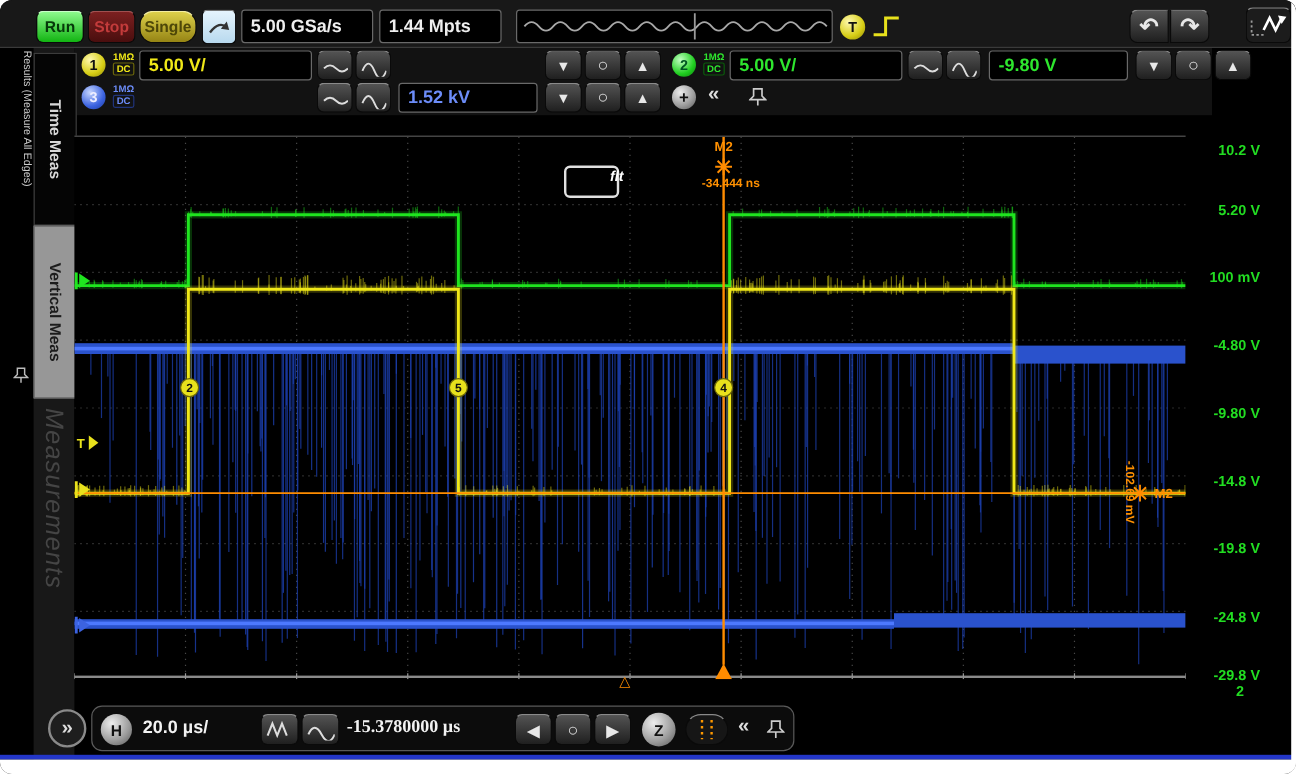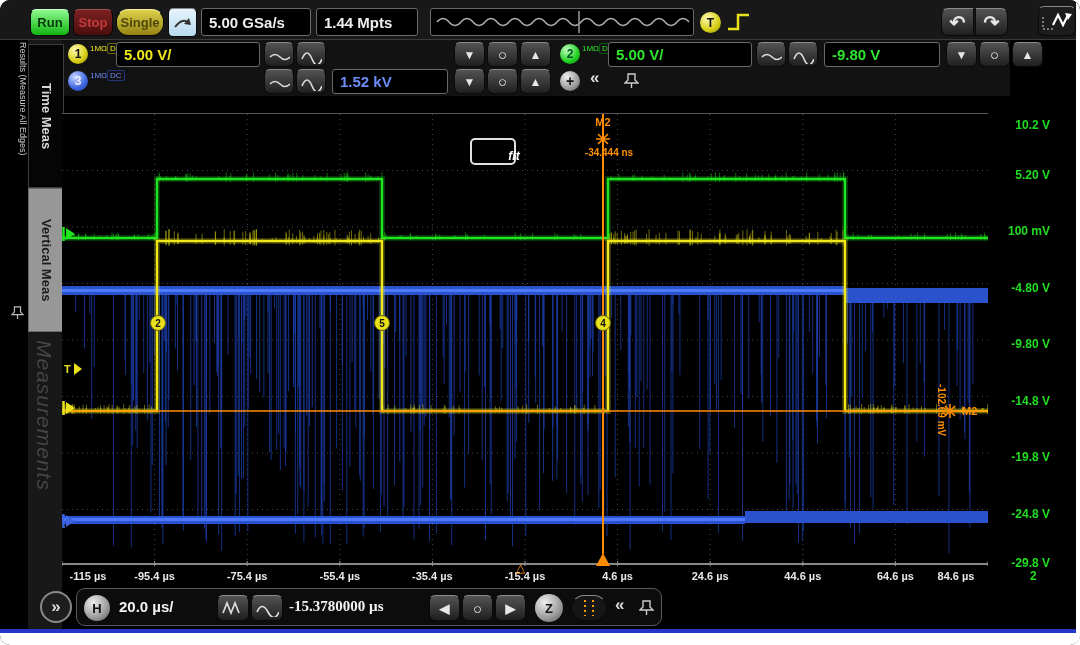--- a/index.html
+++ b/index.html
@@ -6,21 +6,21 @@
   #app{position:relative;width:1080px;height:645px;background:#000;overflow:hidden;border-radius:10px;}
   .abs{position:absolute;box-sizing:border-box;}
   .box{background:#000;border:1px solid #696969;border-radius:3px;display:flex;align-items:center;padding:0 7px;font-weight:bold;box-sizing:border-box;white-space:nowrap;}
   .btn{background:linear-gradient(#535353,#1f1f1f);border:1px solid #0a0a0a;border-top-color:#8a8a8a;border-radius:6px;color:#e8e8e8;display:flex;align-items:center;justify-content:center;font-weight:bold;box-sizing:border-box;cursor:default;}
   .circ{border-radius:50%;display:flex;align-items:center;justify-content:center;font-weight:bold;box-sizing:border-box;}
   .ylw{color:#f0e818}.grn{color:#2ee62e}.blu{color:#6c8cf8}
   .c-ylw{background:radial-gradient(circle at 35% 30%,#fff9b0,#d6cd14 60%,#8a840a);color:#111;}
   .c-grn{background:radial-gradient(circle at 35% 30%,#c2ffc2,#20cf20 60%,#0b790b);color:#052;}
   .c-blu{background:radial-gradient(circle at 35% 30%,#c6d6ff,#3c63e0 60%,#1b3a9c);color:#eef;}
   .c-gry{background:radial-gradient(circle at 35% 30%,#eee,#9a9a9a 60%,#555);color:#111;}
-  .chlabel{display:flex;flex-direction:row;align-items:center;font-size:8px;font-weight:normal;line-height:9px;}
+  .chlabel{display:flex;flex-direction:column;align-items:center;font-size:8px;font-weight:bold;line-height:9px;}
   .vtext{writing-mode:vertical-rl;}
   #top-bar{left:0;top:0;width:1080px;height:40px;background:#181818;border-bottom:1px solid #3a3a3a;}
   #channel-bar{left:62px;top:40px;width:948px;height:56px;background:#121212;}
   .ylabel{position:absolute;right:0;font-size:12px;font-weight:bold;color:#22dd22;white-space:nowrap;}
   .xlabel{position:absolute;font-size:11px;font-weight:bold;color:#e8e8e8;white-space:nowrap;transform:translateX(-50%);}
   #plot{left:62px;top:113px;width:926px;height:452px;background:#000;border-top:1px solid #555;border-bottom:2px solid #8a8a8a;}
   #results-strip{left:10px;top:42px;width:18px;height:560px;background:#000;color:#ccc;font-size:9px;}
   #tabcol{left:28px;top:40px;width:34px;height:594px;background:#181818;}
   .tab{position:absolute;left:0;width:34px;display:flex;align-items:center;justify-content:center;font-weight:bold;font-size:13px;}
   #watermark{color:#454545;font-style:italic;font-size:21px;letter-spacing:1px;}
@@ -994,50 +994,37 @@
         <text x="541" y="212.5" fill="#111" font-size="10" font-weight="bold" font-family="Liberation Sans, sans-serif" text-anchor="middle">4</text>
         <line x1="1.5" y1="113" x2="1.5" y2="127" stroke="#1fe51f" stroke-width="2.5"></line>
         <polygon points="4,114 4,126 13,120" fill="#1fe51f"></polygon>
         <text x="2" y="259" fill="#e8e11c" font-size="11" font-weight="bold" font-family="Liberation Sans, sans-serif" text-anchor="start">T</text>
         <polygon points="12,249 12,261 20,255" fill="#e8e11c"></polygon>
         <line x1="1.5" y1="287" x2="1.5" y2="301" stroke="#e8e11c" stroke-width="2.5"></line>
         <polygon points="4,288 4,300 13,294" fill="#e8e11c"></polygon>
         <line x1="1.5" y1="400" x2="1.5" y2="414" stroke="#3c63e0" stroke-width="2.5"></line>
         <polygon points="4,401 4,413 13,407" fill="#3c63e0"></polygon>
       </svg>
-    <div class="abs" style="left:408px;top:24px;width:29px;height:27px;border:2px solid #e0e0e0;border-radius:5px;background:#000;color:#fff;font-style:italic;font-weight:bold;font-size:12px;display:flex;align-items:flex-end;justify-content:center;padding-left:42px;">
+    <div class="abs" style="left:408px;top:24px;width:29px;height:27px;border:2px solid #e0e0e0;border-radius:5px;background:#000;color:#fff;font-style:italic;font-weight:bold;font-size:12px;display:flex;align-items:flex-start;justify-content:center;padding-left:42px;">
         <span>flt</span>
       </div>
   </div>
 
   <div class="abs" id="ylabels" style="left:994px;top:113px;width:56px;height:452px;">
       <span class="ylabel" style="top: 5px;">10.2 V</span>
       <span class="ylabel" style="top: 54.5px;">5.20 V</span>
       <span class="ylabel" style="top: 111px;">100 mV</span>
       <span class="ylabel" style="top: 167.5px;">-4.80 V</span>
       <span class="ylabel" style="top: 224px;">-9.80 V</span>
       <span class="ylabel" style="top: 280.5px;">-14.8 V</span>
       <span class="ylabel" style="top: 337px;">-19.8 V</span>
       <span class="ylabel" style="top: 393.5px;">-24.8 V</span>
       <span class="ylabel" style="top: 443px;">-29.8 V</span>
     </div>
 
-  <div class="abs" id="xlabels" style="left:62px;top:568px;width:926px;height:20px;">
-      <span class="xlabel" style="left: 26px; top: 2px;">-115 µs</span>
-      <span class="xlabel" style="left: 92.6px; top: 2px;">-95.4 µs</span>
-      <span class="xlabel" style="left: 185.2px; top: 2px;">-75.4 µs</span>
-      <span class="xlabel" style="left: 277.8px; top: 2px;">-55.4 µs</span>
-      <span class="xlabel" style="left: 370.4px; top: 2px;">-35.4 µs</span>
-      <span class="xlabel" style="left: 463px; top: 2px;">-15.4 µs</span>
-      <span class="xlabel" style="left: 555.6px; top: 2px;">4.6 µs</span>
-      <span class="xlabel" style="left: 648.2px; top: 2px;">24.6 µs</span>
-      <span class="xlabel" style="left: 740.8px; top: 2px;">44.6 µs</span>
-      <span class="xlabel" style="left: 833.4px; top: 2px;">64.6 µs</span>
-      <span class="xlabel" style="left: 894px; top: 2px;">84.6 µs</span>
-    </div>
   <span class="abs" style="left:516px;top:561px;color:#ff8c00;font-size:12px;">△</span>
   <span class="abs" style="left:1030px;top:569px;color:#22dd22;font-weight:bold;font-size:12px;">2</span>
 
   <div class="abs" style="left:76px;top:588px;width:586px;height:38px;border:1px solid #5a5a5a;border-radius:9px;background:#0c0c0c;">
     <div class="abs circ c-gry" style="left:7px;top:6px;width:26px;height:26px;font-size:13px;">
         <span>H</span>
       </div>
     <div class="abs" style="left:42px;top:9px;color:#f2f2f2;font-weight:bold;font-size:15px;"><span>20.0 µs/</span></div>
     <div class="abs btn" style="left:140px;top:6px;width:32px;height:26px;">
         <svg width="24" height="18" viewBox="0 0 24 18">

